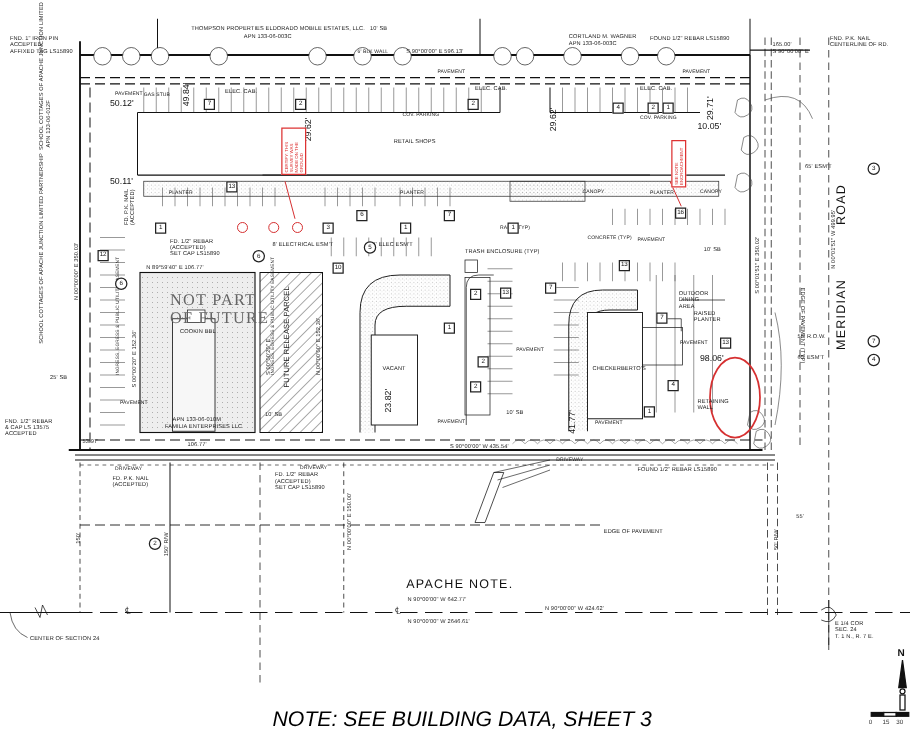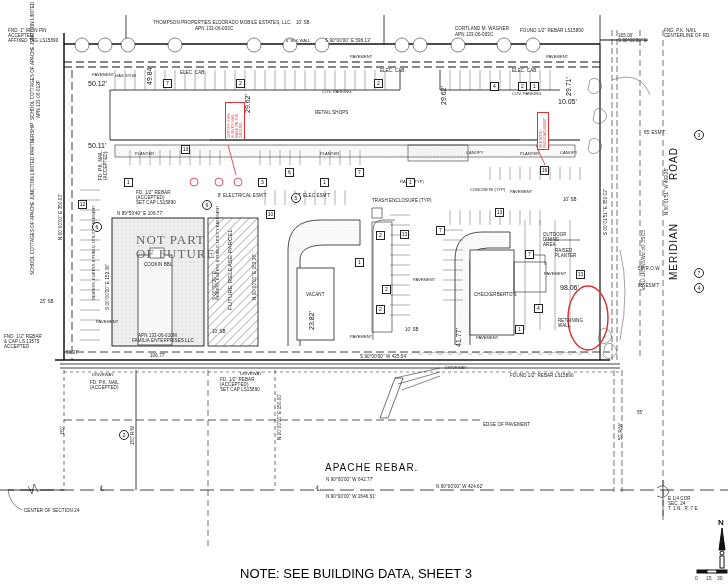--- a/index.html
+++ b/index.html
@@ -6,21 +6,21 @@
   body { width: 728px; height: 588px; overflow: hidden; position: relative; font-family: "Liberation Sans", sans-serif; }
   #plan { position: absolute; left: 0; top: 0; width: 728px; height: 588px; }
   .lbl { position: absolute; font-family: "Liberation Sans", sans-serif; color: #222; font-size: 4.5px; line-height: 5px; white-space: nowrap; text-transform: uppercase; letter-spacing: 0.1px; }
   .lbl-sm { font-size: 4px; line-height: 4.5px; }
   .lbl-md { font-size: 6px; line-height: 7px; }
   .dim { position: absolute; font-family: "Liberation Sans", sans-serif; font-size: 7px; color: #111; white-space: nowrap; }
   .rot { transform-origin: 0 0; transform: rotate(-90deg); }
   .rot90 { transform-origin: 0 0; transform: rotate(90deg); }
   .road { position: absolute; font-family: "Liberation Sans", sans-serif; color: #111; font-size: 10px; letter-spacing: 1px; white-space: nowrap; }
   .nps { position: absolute; font-family: Liberation Serif, serif; color: #666; font-size: 13px; letter-spacing: 1px; white-space: nowrap; }
-  .note { position: absolute; left: 240px; top: 566px; font-family: "Liberation Sans", sans-serif; font-size: 13px; color: #000; white-space: nowrap; }
+  .note { position: absolute; left: 218px; top: 566px; font-family: "Liberation Sans", sans-serif; font-size: 17px; color: #000; white-space: nowrap; font-style: italic; }
   .redbox { position: absolute; border: 1px solid #d33; color: #d33; font-size: 3.5px; line-height: 4px; background: #fff; padding: 1px; }
   .keybox { position: absolute; width: 7px; height: 7px; border: 1px solid #222; font-size: 5px; line-height: 7px; text-align: center; color: #111; background: #fff; font-family: "Liberation Sans", sans-serif; }
   .keycirc { position: absolute; width: 8px; height: 8px; border: 1px solid #222; border-radius: 50%; font-size: 5px; line-height: 8px; text-align: center; color: #111; background: #fff; font-family: "Liberation Sans", sans-serif; }
   .scale { position: absolute; font-family: "Liberation Sans", sans-serif; font-size: 5px; color: #333; white-space: nowrap; }
   .north { position: absolute; font-family: "Liberation Sans", sans-serif; font-size: 8px; font-weight: bold; color: #111; }
 </style>
 </head>
 <body>
 
 <svg id="plan" viewBox="0 0 728 588" xmlns="http://www.w3.org/2000/svg">
@@ -315,21 +315,21 @@
 <div class="lbl" style="left:638px;top:266px;">55' R.O.W.</div>
 <div class="lbl" style="left:638px;top:283px;">65' ESM'T</div>
 <div class="lbl" style="left:644px;top:130px;">65' ESM'T</div>
 <div class="lbl lbl-sm" style="left:286px;top:39px;">6' BLK WALL</div>
 <div class="lbl" style="left:316px;top:486px;font-size:8px;">℄</div>
 <div class="lbl" style="left:100px;top:486px;font-size:8px;">℄</div>
 
 <div class="nps" style="left:136px;top:232px;">NOT PART</div>
 <div class="nps" style="left:136px;top:246px;">OF FUTURE</div>
 
-<div class="road" style="left:325px;top:462px;">APACHE REBAR.</div>
+<div class="road" style="left:325px;top:462px;">APACHE NOTE.</div>
 <div class="road rot" style="left:668px;top:280px;">MERIDIAN</div>
 <div class="road rot" style="left:668px;top:180px;">ROAD</div>
 
 <div class="redbox rot" style="left:225px;top:140px;width:34px;">CERTIFY: THIS SURVEY WAS MADE ON THE GROUND</div>
 <div class="redbox rot" style="left:537px;top:150px;width:34px;">SEE NOTE: ENCROACHMENT</div>
 
 <div class="keybox" style="left:163px;top:79px;">7</div>
 <div class="keybox" style="left:236px;top:79px;">2</div>
 <div class="keybox" style="left:374px;top:79px;">2</div>
 <div class="keybox" style="left:490px;top:82px;">4</div>

